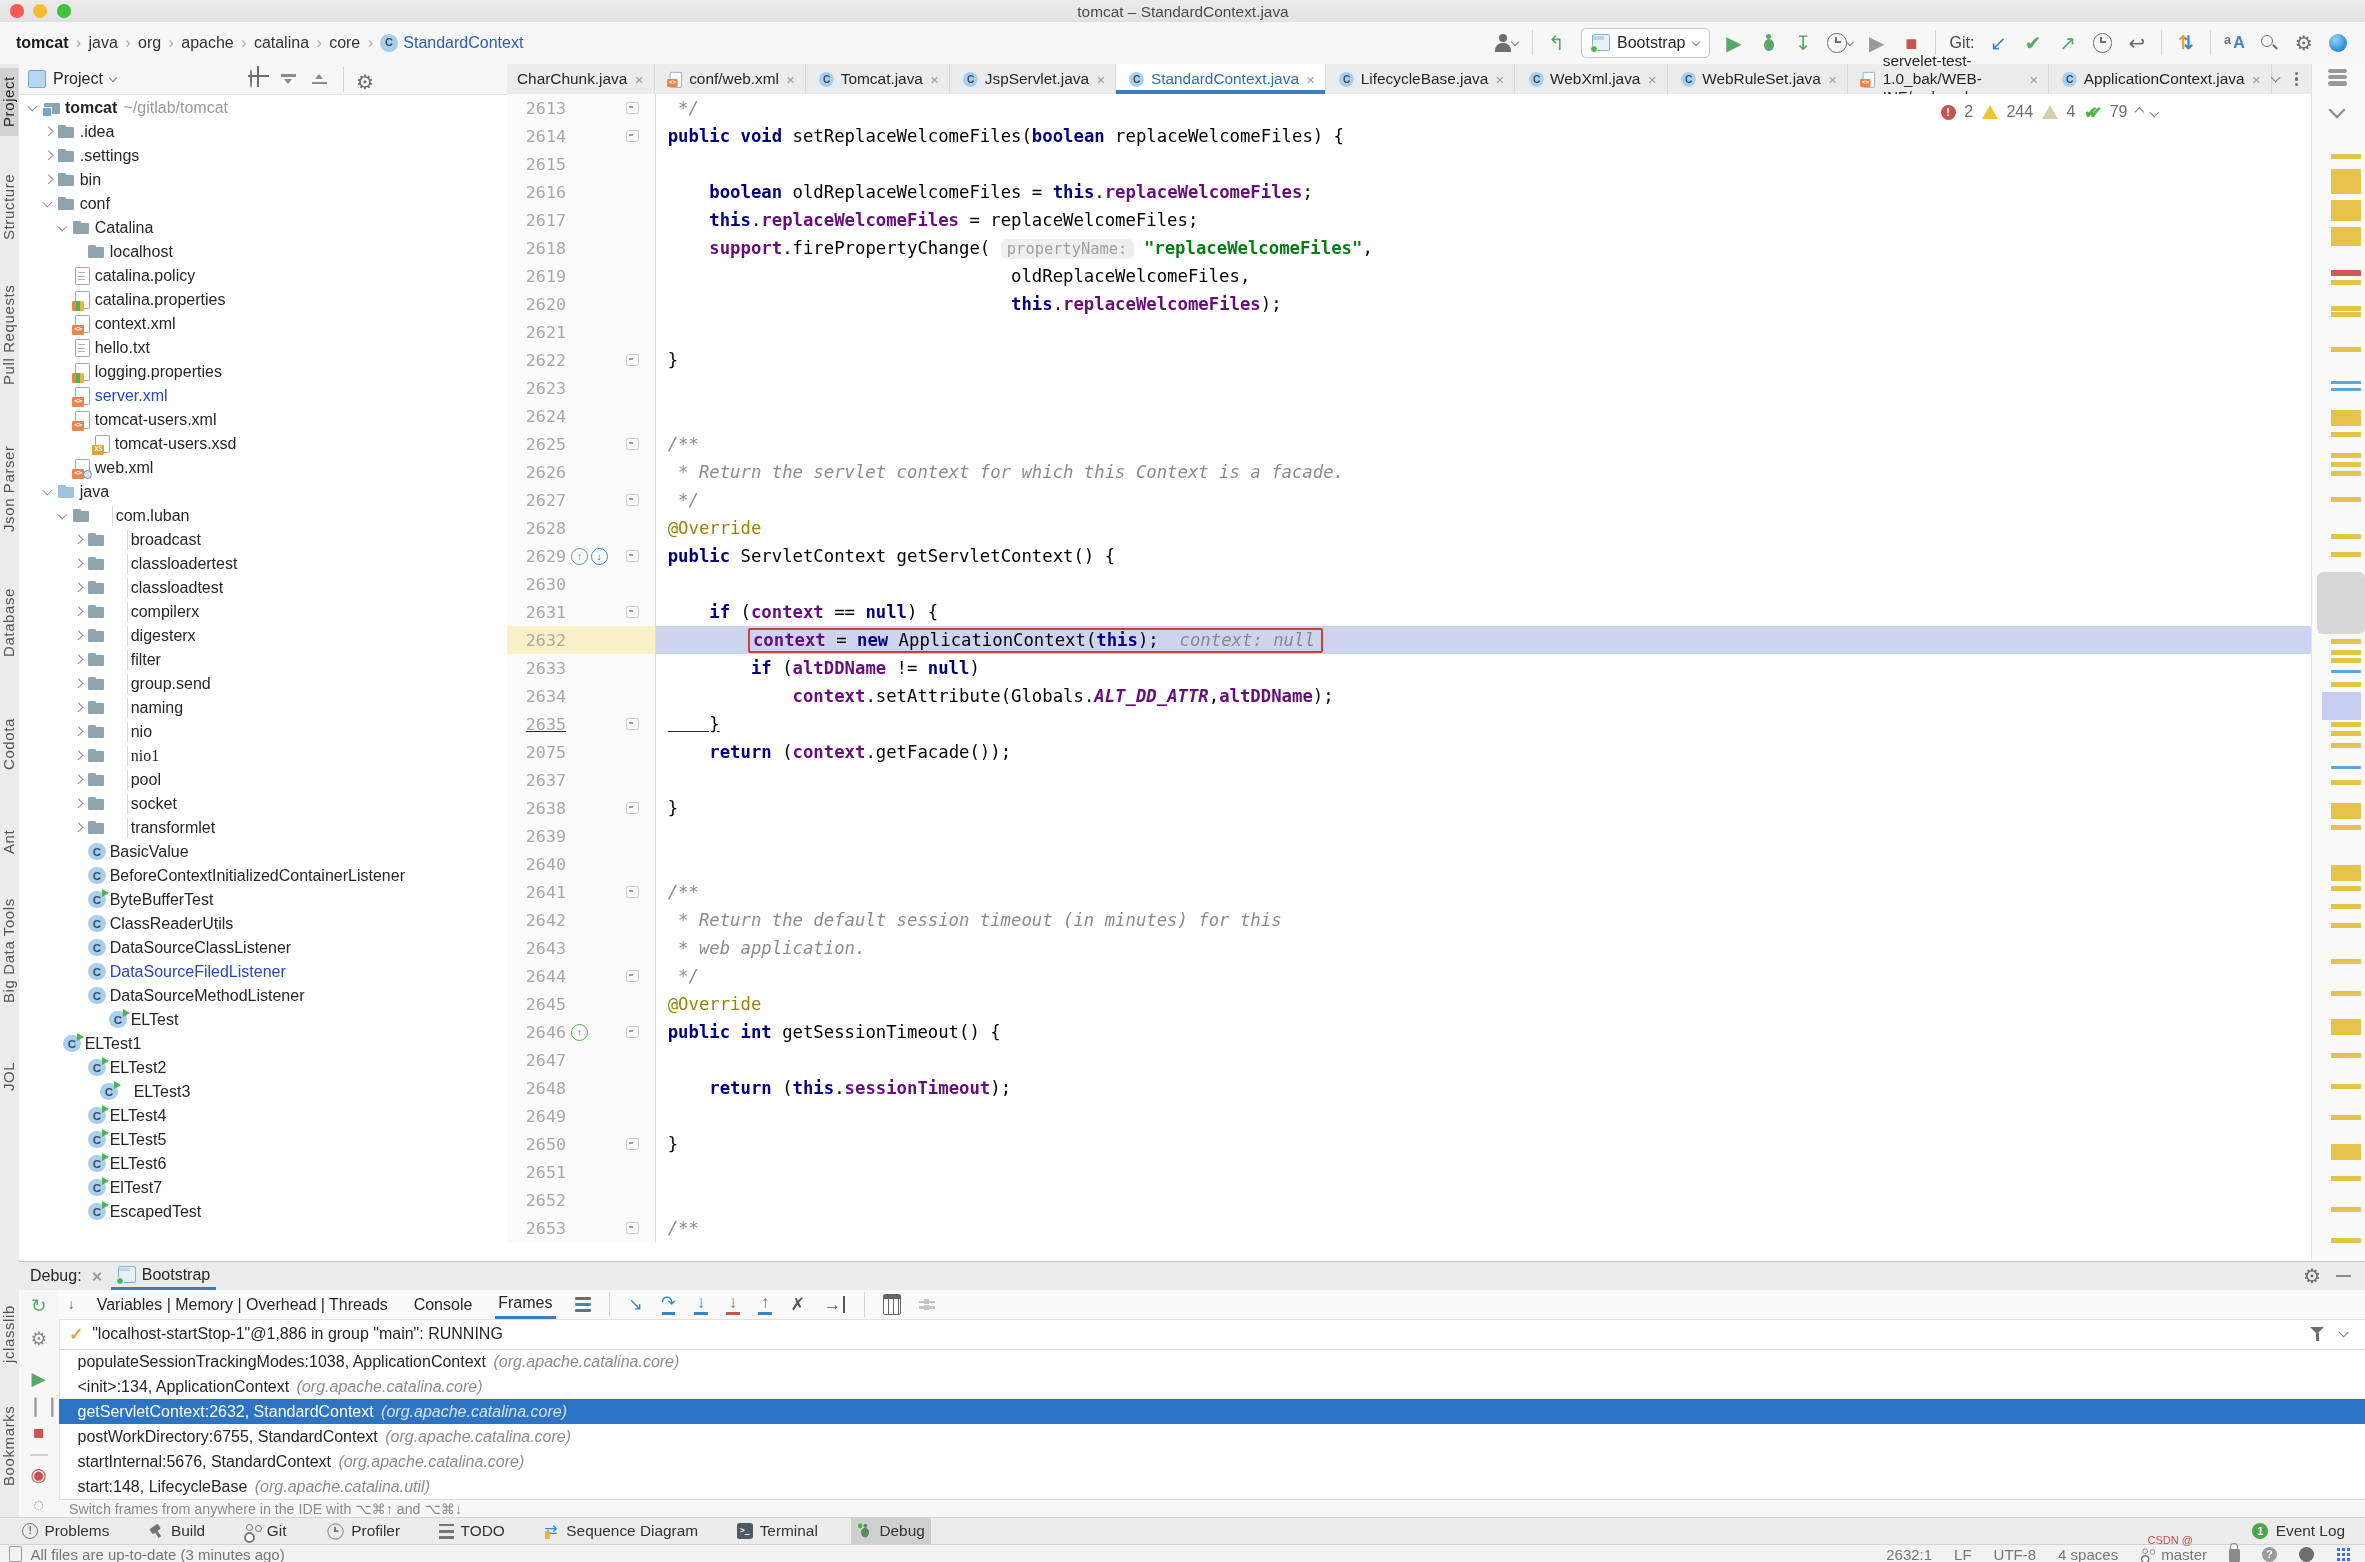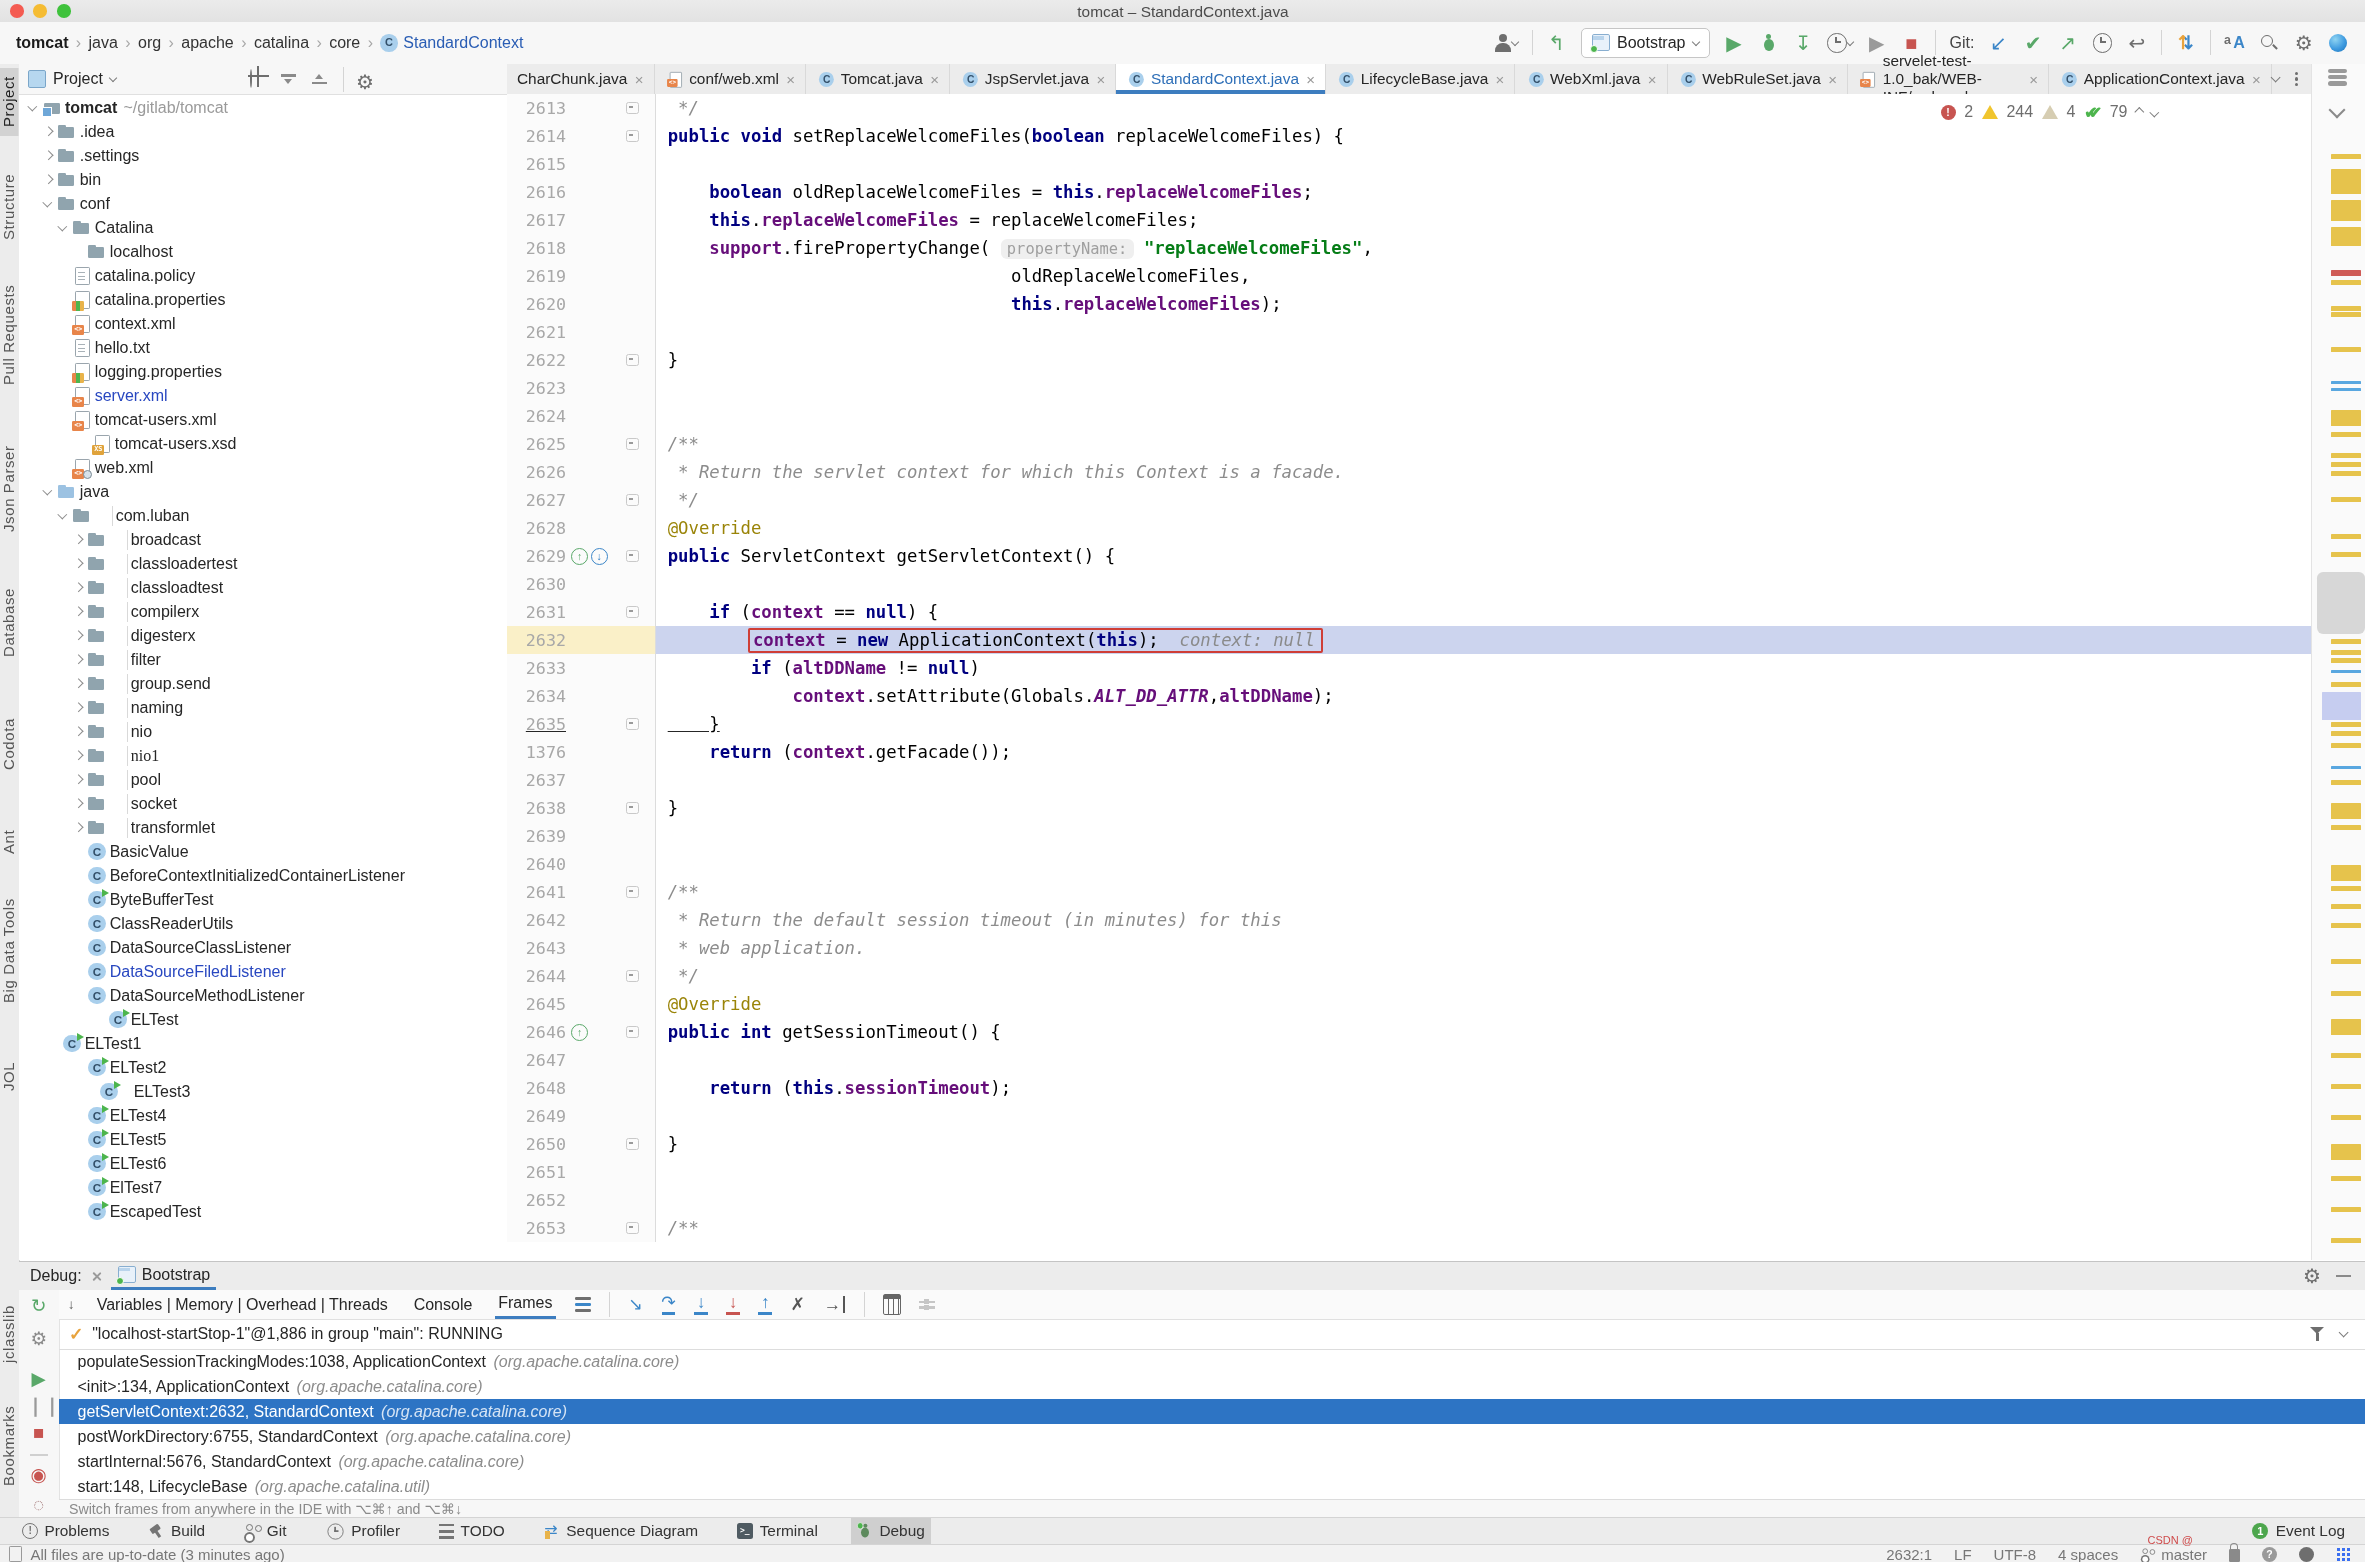--- a/index.html
+++ b/index.html
@@ -836,21 +836,21 @@
               <span class="lnum">2635</span>
               <span class="oic"></span>
               <span class="foldc">
                 <span class="fold"></span>
               </span>
             </span>
             <span class="ctext"><span>    }</span></span>
           </span>
           <span class="cline" style="display: flex;">
             <span class="gut">
-              <span class="lnum">1376</span>
+              <span class="lnum">2075</span>
               <span class="oic"></span>
               <span class="foldc"></span>
             </span>
             <span class="ctext"><span>    </span><span class="tk-k">return</span><span> (</span><span class="tk-f">context</span><span>.getFacade());</span></span>
           </span>
           <span class="cline" style="display: flex;">
             <span class="gut">
               <span class="lnum">2637</span>
               <span class="oic"></span>
               <span class="foldc"></span>

